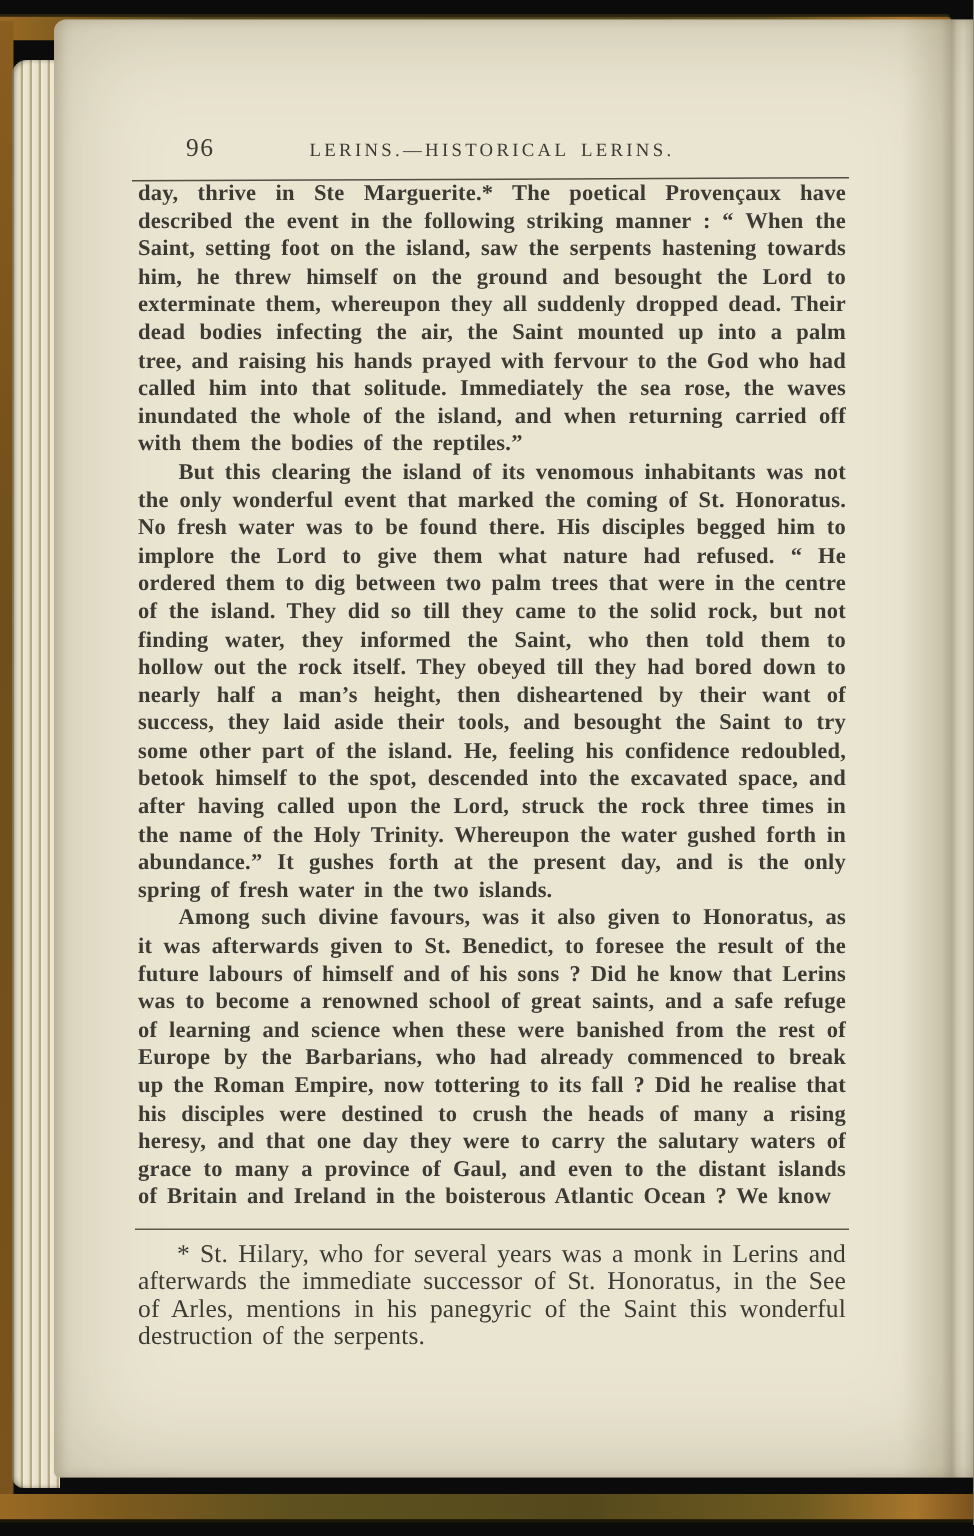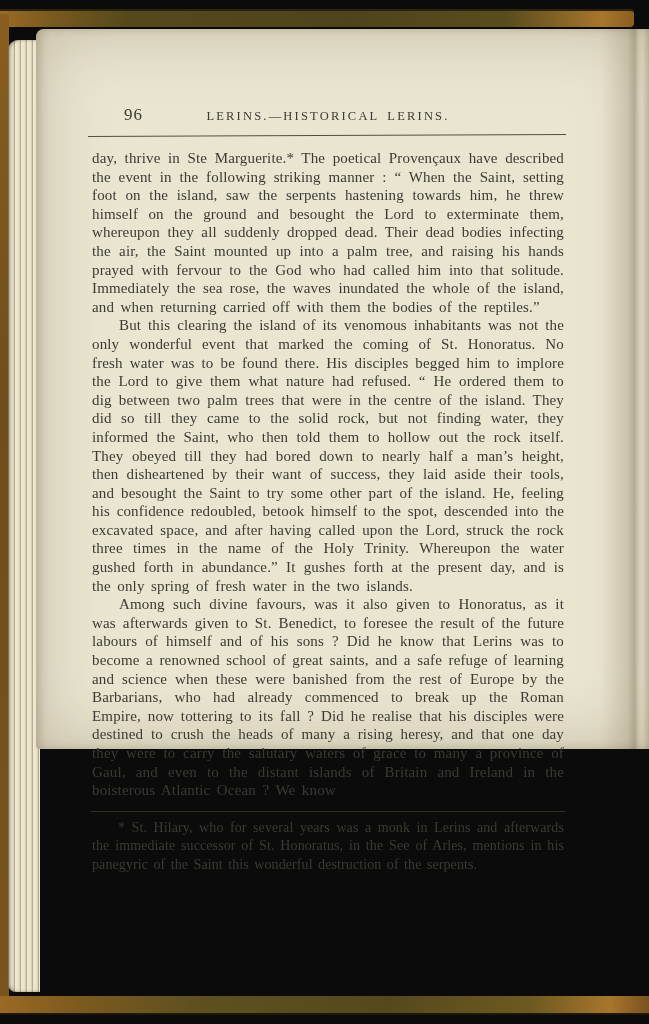--- a/index.html
+++ b/index.html
@@ -39,21 +39,21 @@
     background:repeating-linear-gradient(90deg,
       #cfc6a6 0px,#b7ab87 2px,#efe9d6 3px,#e2dbc2 6px,
       #c4b astray 0);
     background:repeating-linear-gradient(90deg,
       #b7ab87 0px,#b7ab87 1.5px,#efe9d6 1.5px,#e6dfc8 5px,#cfc6a6 6px);
     border-radius:10px 0 0 8px;
     box-shadow:inset 2px 0 3px rgba(40,30,10,.45);
   }
   
   .page{
-    position:absolute;left:36px;top:29px;width:613px;height:720px;
+    position:absolute;left:36px;top:13px;width:613px;height:972px;
     background:var(--paper);
     border-radius:8px 0 0 4px;
     box-shadow:inset 0 0 70px rgba(95,80,45,.28), inset 4px 0 8px rgba(90,75,40,.25);
   }
   .gutter-shadow{
     position:absolute;right:0;top:0;width:48px;height:100%;
     background:linear-gradient(90deg,rgba(0,0,0,0) 0%,rgba(100,85,45,.16) 55%,rgba(70,58,30,.28) 70%,rgba(120,105,65,.10) 78%,rgba(0,0,0,0) 86%,rgba(90,75,40,.18) 100%);
     pointer-events:none;
   }
   
@@ -70,33 +70,33 @@
   }
   .running-title{
     position:absolute;left:0;right:0;top:6px;text-align:center;
     font-size:12.5px;letter-spacing:2.2px;word-spacing:3px;
   }
   .header-rule{
     border:none;border-top:1.6px solid rgba(58,52,40,.85);
     margin:6px 0 0 -4px;width:478px;
     transform:rotate(-.25deg);
   }
-  .body-text{margin-top:13px;}
+  .body-text{font-weight:bold;}
   .body-text p{
     font-size:15px;line-height:18.6px;
     text-align:justify;
     word-spacing:2.6px;letter-spacing:.15px;
   }
   .body-text p.indent{text-indent:27px;}
   .footnote-rule{
     border:none;border-top:1.2px solid rgba(58,52,40,.8);
     margin:11px 0 7px -2px;width:476px;
   }
   .footnote{
-    font-size:14px;line-height:18.4px;
+    font-size:17px;line-height:18.4px;
     text-align:justify;text-indent:26px;
     word-spacing:1.8px;letter-spacing:.1px;
   }
 </style>
 </head>
 <body>
 
 <div class="cover-top"></div>
 <div class="cover-left"></div>
 <div class="page-stack"></div>

